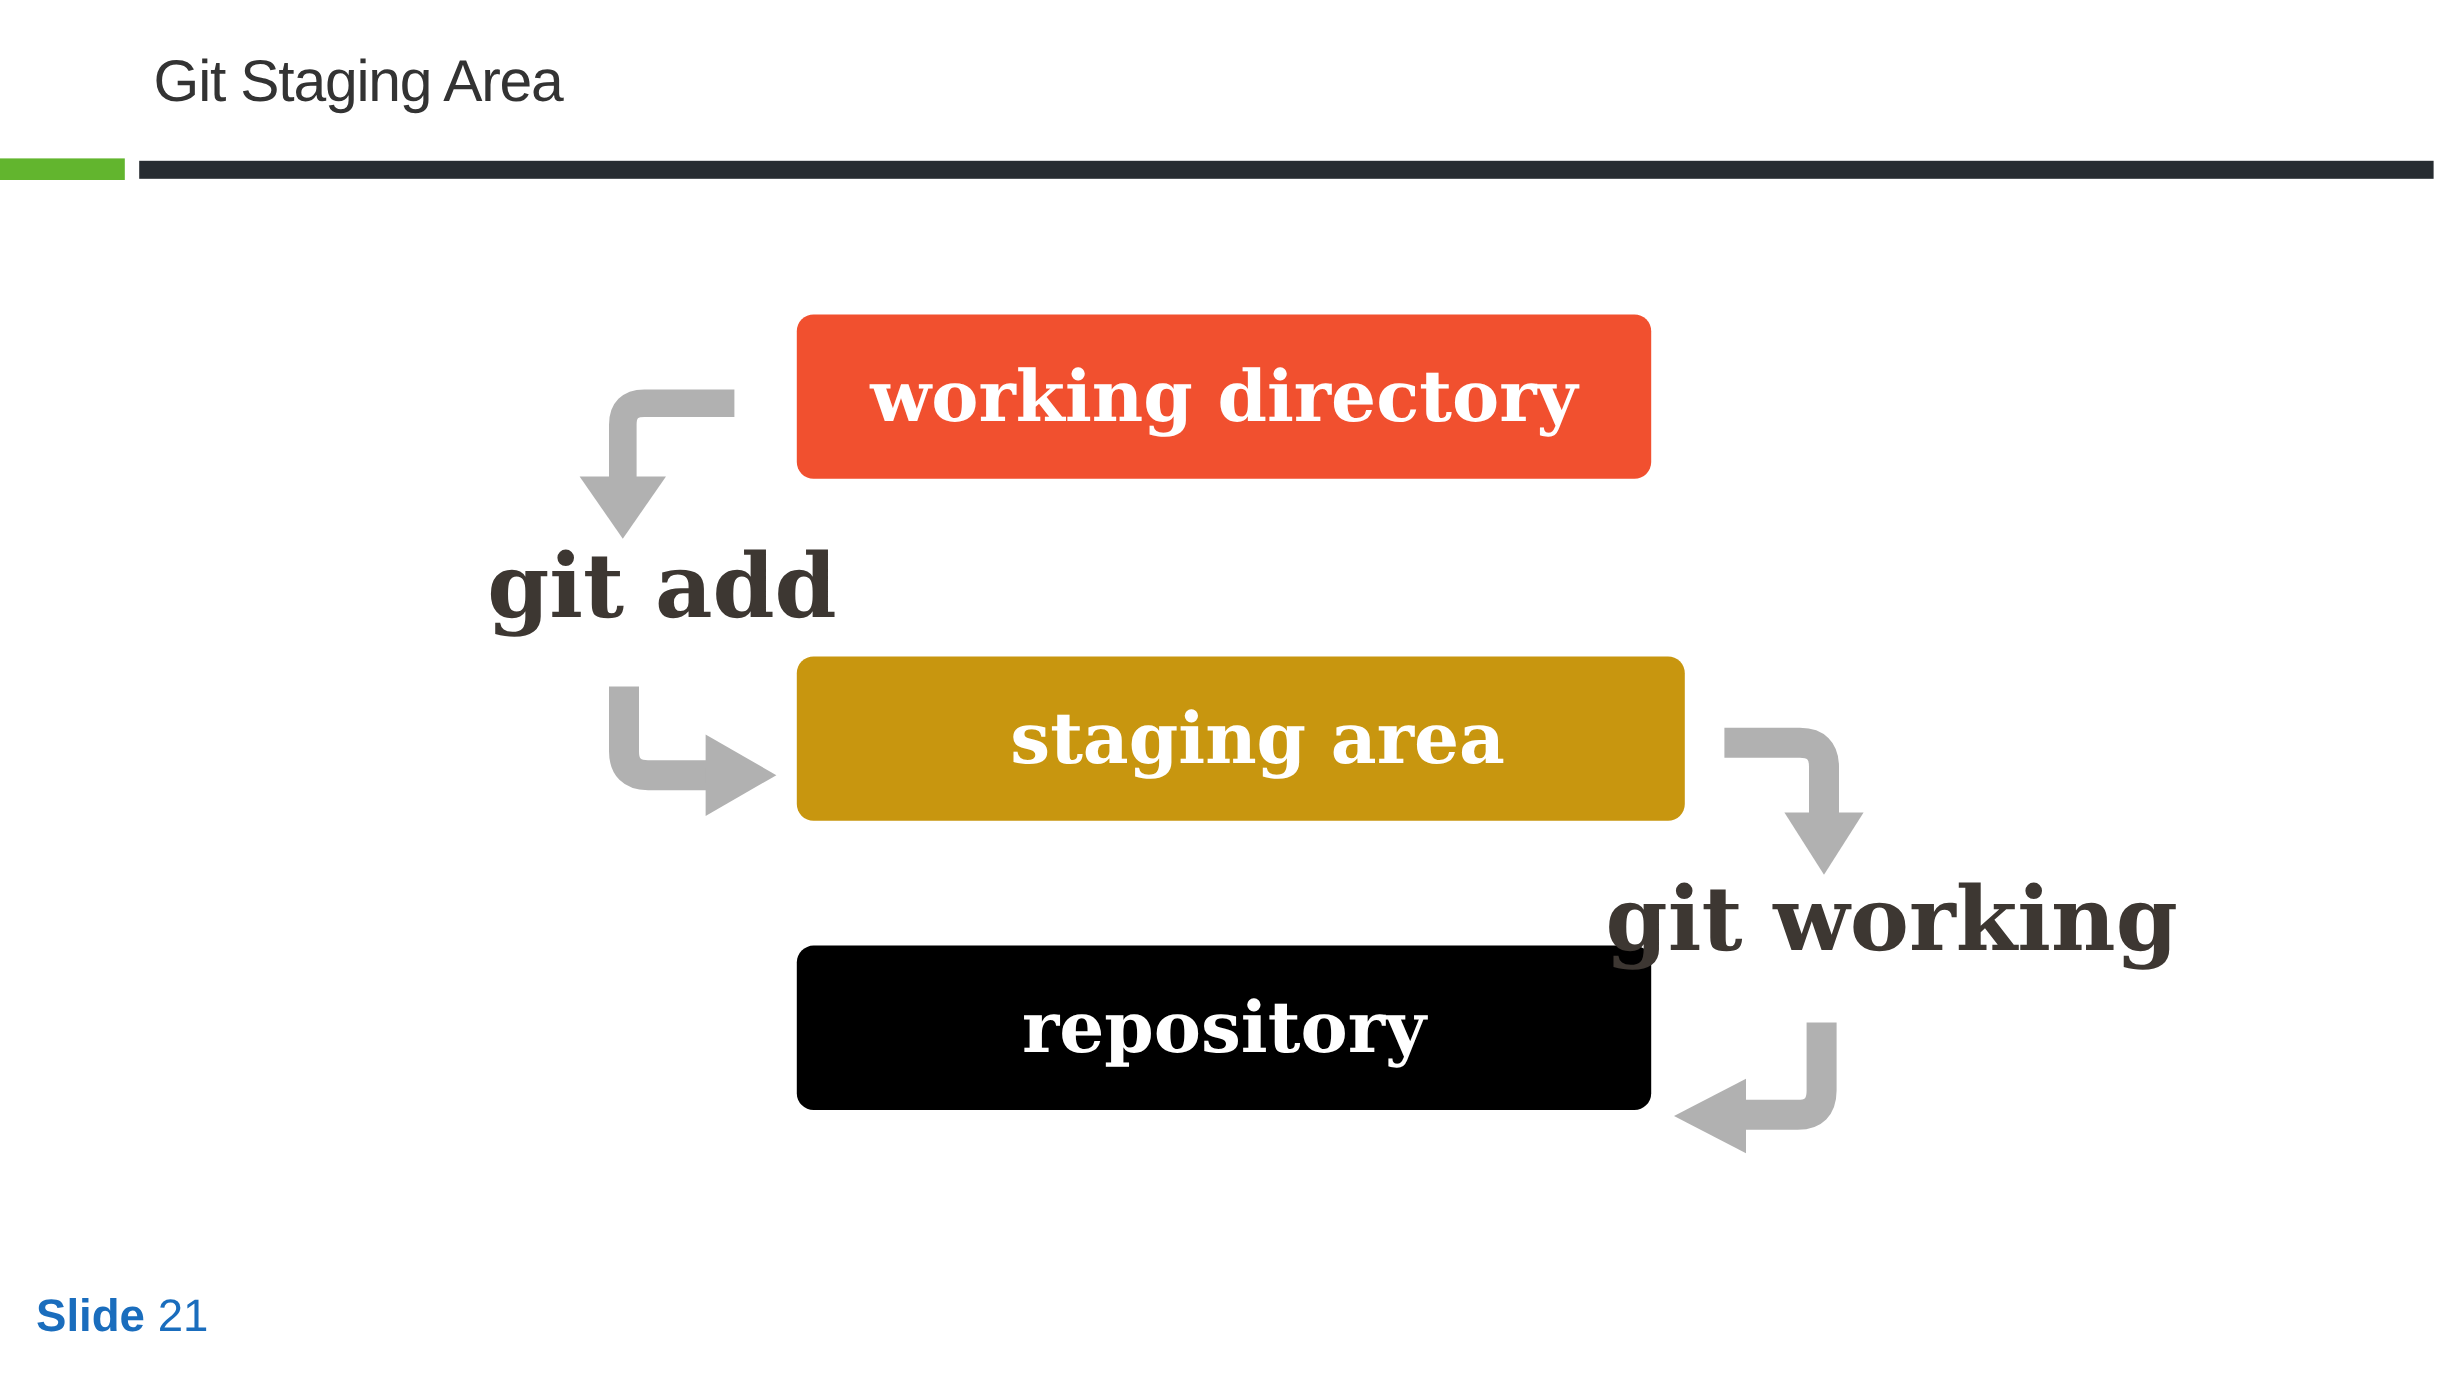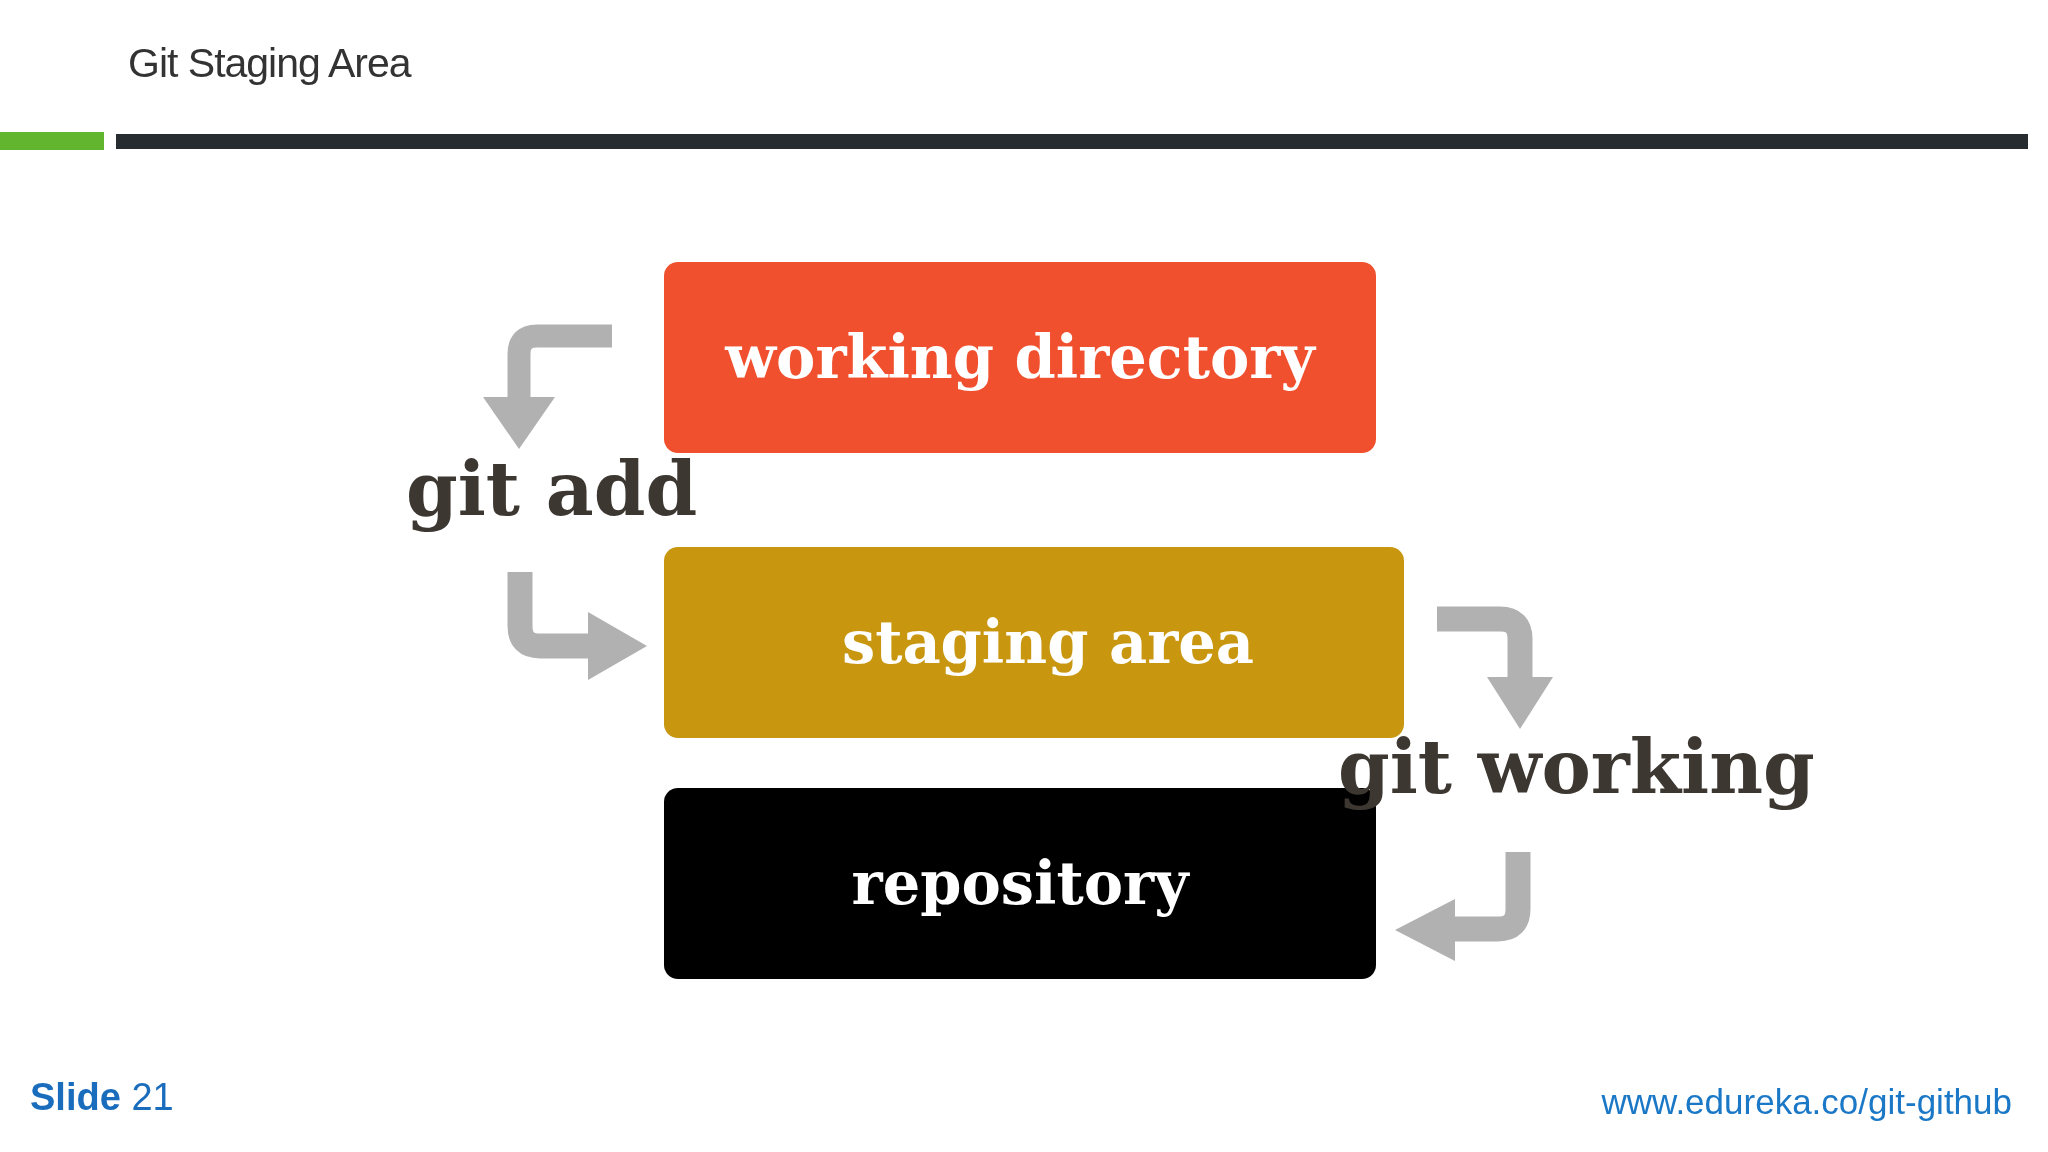--- a/index.html
+++ b/index.html
@@ -6,21 +6,21 @@
   .slide{
     position:relative;
     width:2048px;height:1152px;
     background:#ffffff;
     overflow:hidden;
     font-family:"Liberation Sans",sans-serif;
   }
   
   .title{
     position:absolute;left:128px;top:40px;
-    font-size:41px;font-weight:400;color:#333333;
+    font-size:49px;font-weight:400;color:#333333;
     letter-spacing:-1px;
     font-family:"Liberation Sans",sans-serif;
   }
   .logo{
     position:absolute;right:32px;top:30px;
     font-family:"DejaVu Serif",serif;
     font-weight:700;font-size:82px;color:#1f5ba4;
     letter-spacing:-2px;
   }
   .bar-green{
@@ -29,21 +29,21 @@
   }
   .bar-dark{
     position:absolute;left:116px;top:134px;width:1912px;height:15px;
     background:#272c31;
   }
   
   .arrows{position:absolute;left:0;top:0;width:2048px;height:1152px;}
   .arrow-line{fill:none;stroke:#b1b1b1;}
   .arrow-head{fill:#b1b1b1;stroke:none;}
   .node{
-    position:absolute;left:664px;width:712px;height:191px;
+    position:absolute;left:664px;width:712px;height:137px;
     border-radius:14px;
     display:flex;align-items:center;justify-content:center;
     font-family:"DejaVu Serif",serif;font-weight:700;
     font-size:59px;color:#ffffff;
     letter-spacing:0px;
   }
   .node-working{top:262px;background:#f1502f;}
   .node-staging{top:547px;background:#c8960f;padding-left:28px;}
   .node-repo{top:788px;background:#000000;}
   .edge-label{
@@ -100,15 +100,14 @@
     <span>staging area</span>
   </div>
   <div class="node node-repo">
     <span>repository</span>
   </div>
 
   <div class="edge-label label-git-add">git add</div>
   <div class="edge-label label-git-commit">git working</div>
 
   <div class="slide-num"><span class="b">Slide</span> <span>21</span></div>
-  <div class="footer-url">www.edureka.co/git-github</div>
 
 </div>
 
 </body></html>

